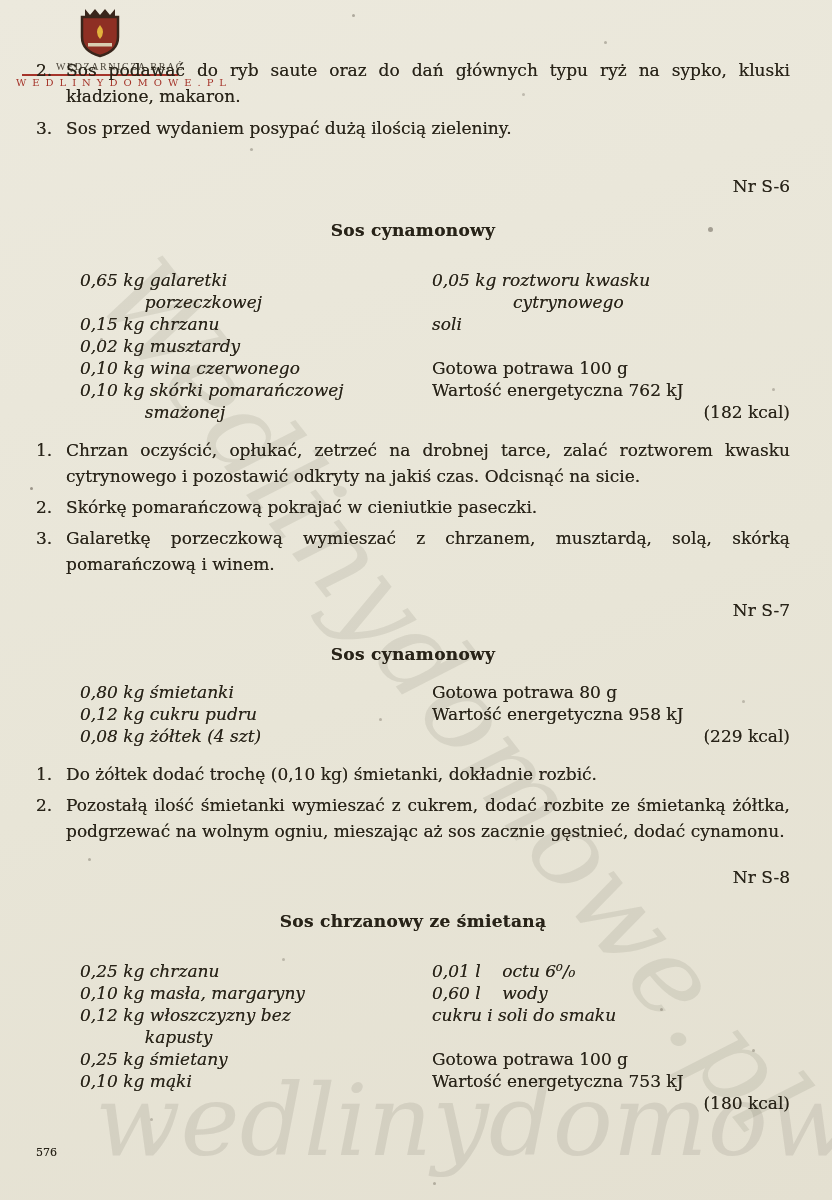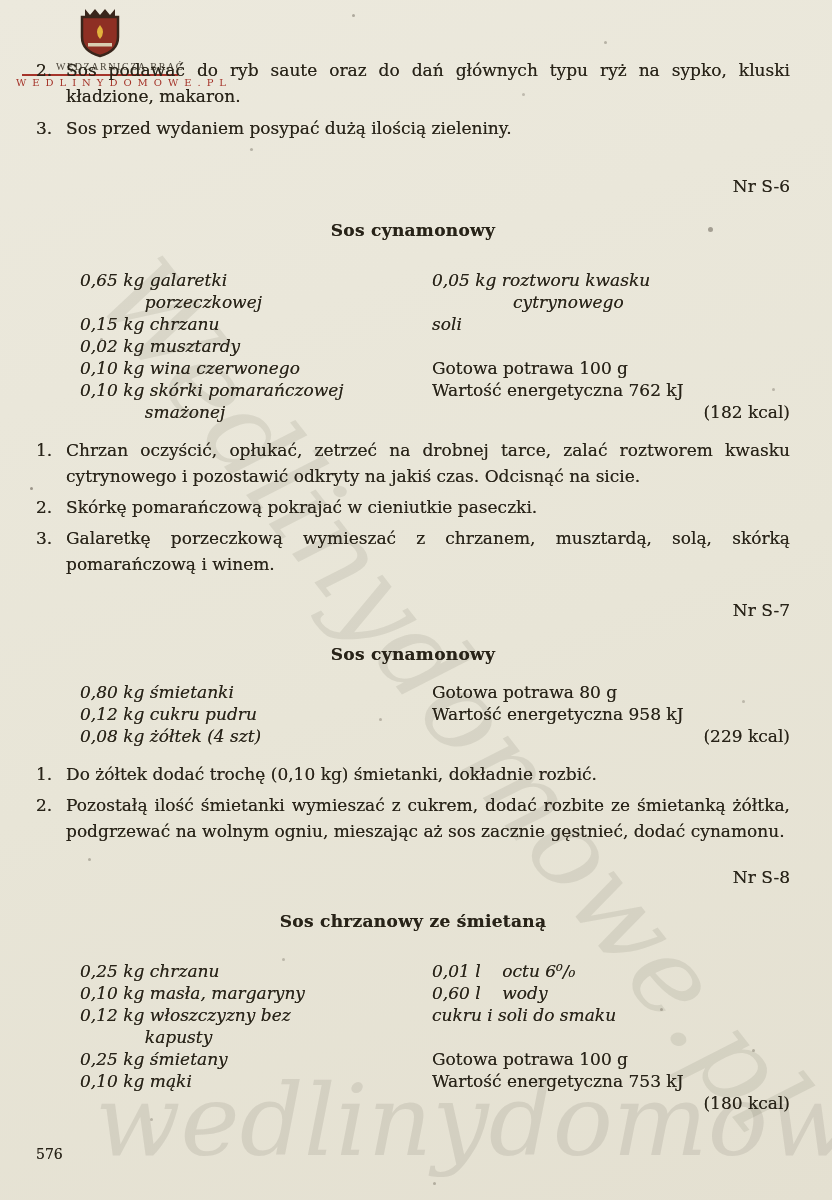--- a/index.html
+++ b/index.html
@@ -89,21 +89,21 @@
   .iline { white-space:pre; }
   .plain-group { font-style:normal; }
   .plain-group.gap { margin-top:22px; }
   .kcal { text-align:right; font-style:normal; }
 
   .steps { margin-top:14px; }
   .steps .li { margin-top:5px; }
 
   .page-number {
     position:absolute; left:36px; top:1146px;
-    font-size:14px; z-index:2; text-shadow:0 0 0.5px rgba(40,35,24,0.65);
+    font-size:11px; z-index:2; text-shadow:0 0 0.5px rgba(40,35,24,0.65);
   }
 </style>
 </head>
 <body>
 
 <div class="page">
 
   <div class="watermark-diagonal">Wedlinydomowe.pl</div>
   <div class="watermark-bottom">wedlinydomowe.pl</div>
 

